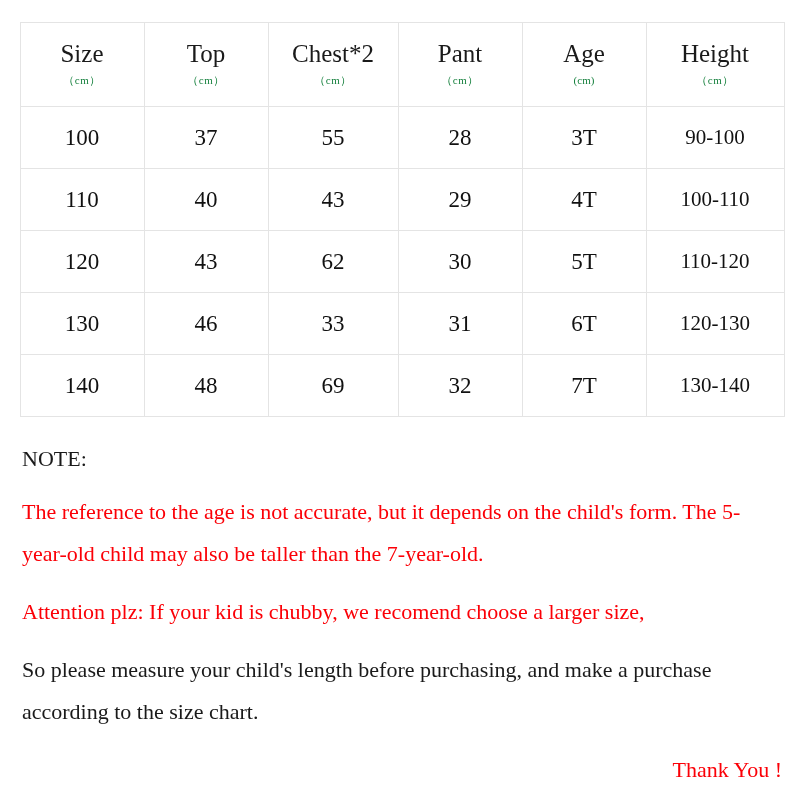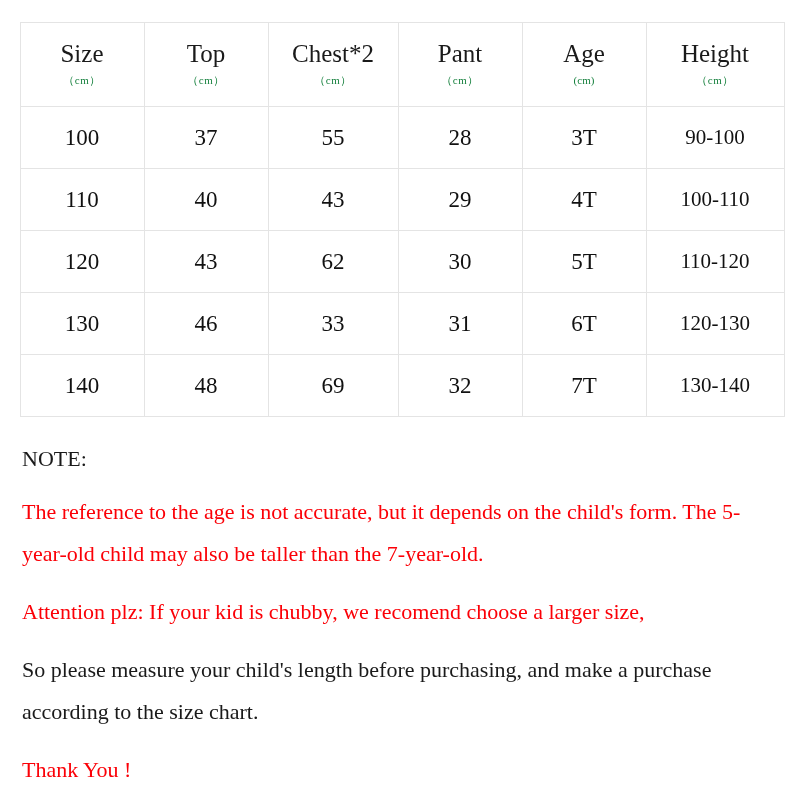--- a/index.html
+++ b/index.html
@@ -91,21 +91,21 @@
     line-height: 42px;
     margin: 16px 0 2px 0;
   }
   .note-p.red {
     color: #fb0007;
   }
   .note-p.black {
     color: #1a1a1a;
   }
   .note-p.center {
-    text-align: left;
+    text-align: right;
   }
 </style>
 </head>
 <body>
 
 <div class="page">
 
   <table class="size-chart">
     <colgroup>
       <col class="c0">

